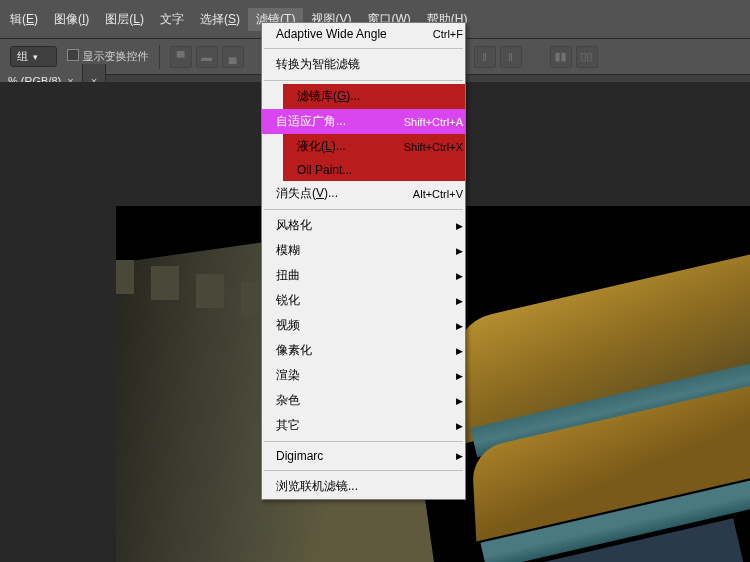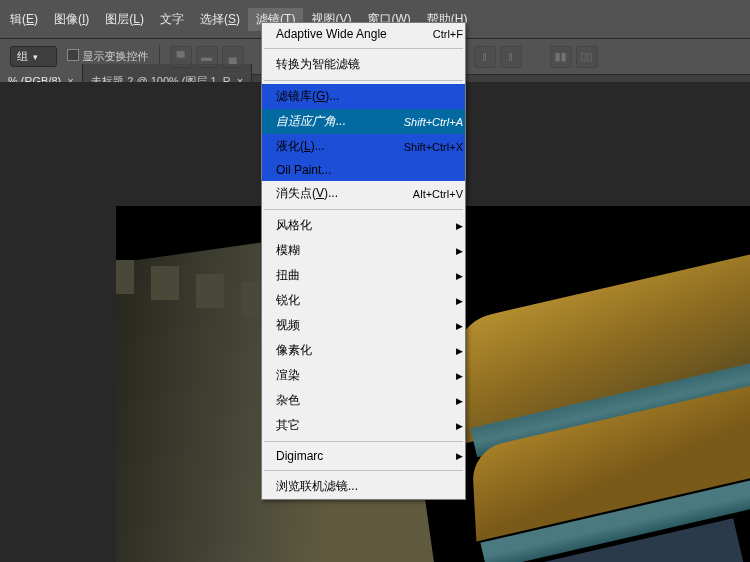--- a/index.html
+++ b/index.html
@@ -36,22 +36,22 @@
   .palace { position: absolute; right: -40px; top: 80px; width: 400px; height: 350px; }
   .roof1 { position: absolute; top: 0; right: 0; width: 340px; height: 120px; background: linear-gradient(170deg, #b89030 0%, #8a6a20 50%, #5a4a20 100%); transform: rotate(-13deg) skewX(-10deg); border-top-left-radius: 40px; }
   .roof2 { position: absolute; top: 130px; right: 10px; width: 310px; height: 90px; background: linear-gradient(170deg, #a88028 0%, #7a5a18 60%); transform: rotate(-13deg) skewX(-10deg); border-top-left-radius: 30px; }
   .eave1 { position: absolute; top: 108px; right: 20px; width: 300px; height: 30px; background: linear-gradient(0deg, #2a5a60 0%, #4a7a80 50%, #3a6a70 100%); transform: rotate(-13deg); }
   .eave2 { position: absolute; top: 225px; right: 30px; width: 280px; height: 28px; background: linear-gradient(0deg, #2a5a60 0%, #4a7a80 50%); transform: rotate(-13deg); }
   .building-base { position: absolute; top: 260px; right: 40px; width: 260px; height: 120px; background: #2a3a4a; transform: rotate(-13deg); }
   
   
   .dropdown { position: absolute; top: 22px; left: 261px; width: 205px; background: #f0f0f0; border: 1px solid #7a7a7a; box-shadow: 2px 2px 4px rgba(0,0,0,0.4); z-index: 100; font-size: 12px; }
   .menu-item { padding: 4px 2px 4px 14px; color: #000; display: flex; justify-content: space-between; align-items: center; cursor: pointer; white-space: nowrap; min-height: 19px; }
-  .menu-item.highlighted { background: #1d4ed8; }
-  .menu-item.selected { background: #0369a1; color: #fff; font-style: italic; }
+  .menu-item.highlighted { background: #b91c1c; margin-left: 21px; }
+  .menu-item.selected { background: #d946ef; color: #fff; }
   .menu-item .shortcut { font-size: 11px; margin-left: 20px; }
   .menu-item .arrow { font-size: 9px; }
   .menu-sep { height: 1px; background: #c0c0c0; margin: 3px 2px; }
   .menu-label u { text-decoration: underline; }
 </style>
 </head>
 <body>
 
 <div class="menubar" id="menubar">
     <span class="menubar-item">辑(<u>E</u>)</span>
@@ -88,21 +88,20 @@
     <span class="tool-iconbtn dim">▯▯</span>
   </div>
 </div>
 
 <div class="tabbar" id="tabbar">
     <div class="doc-tab">
       <span>% (RGB/8)</span>
       <span class="close">×</span>
     </div>
     <div class="doc-tab inactive">
-      <span>未标题-2 @ 100% (图层 1, R</span>
       <span class="close">×</span>
     </div>
   </div>
 
 <div class="canvas-area">
   <div class="photo">
     <div class="wall"></div>
     <div class="wall-top">
       <div class="crenellation" style="left:10px; top:-6px;"></div>
       <div class="crenellation" style="left:55px; top:0px;"></div>

